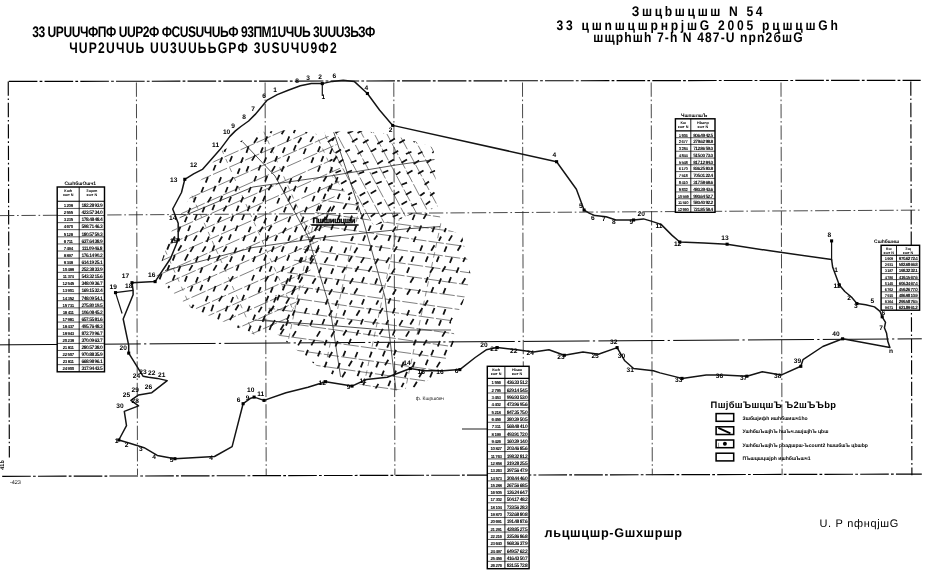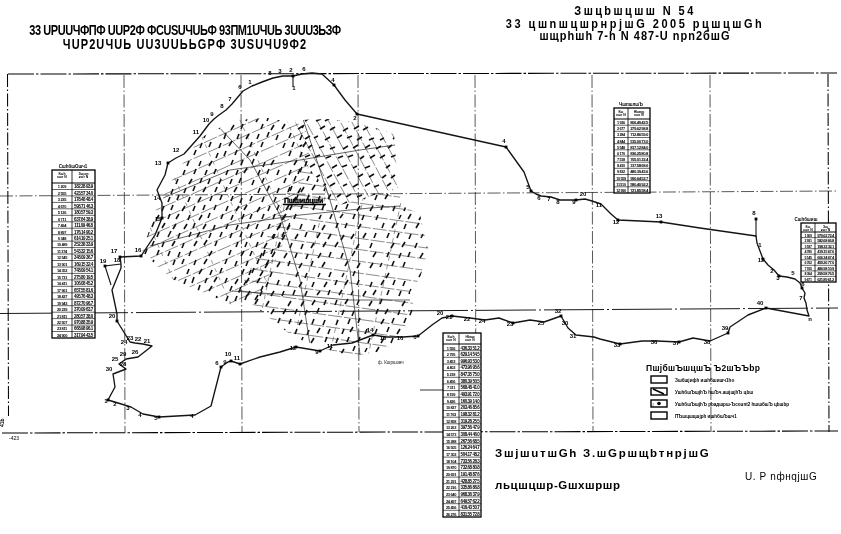--- a/index.html
+++ b/index.html
@@ -1245,17 +1245,17 @@
 <div class="hdr" style="left:29px;top:24px;width:312px;text-align:center;font-size:11px;line-height:11.2px;transform:scaleY(1.26);transform-origin:top left">
 <span style="letter-spacing:-0.45px">33 UPUUЧФПФ UUP2Ф ФCUSUЧUЬФ 93ПМ1UЧUЬ 3UUU3ЬЗФ</span><br>
 <span style="letter-spacing:1.1px">ЧUP2UЧUЬ UU3UUЬЬGPФ 3USUЧU9Ф2</span>
 </div>
 <div class="hdr" style="left:480px;top:5px;width:310px;text-align:center;font-size:11px;line-height:10.7px;transform:scaleY(1.15);transform-origin:top left">
 <span style="letter-spacing:2.4px">Зшцbшцшш N 54</span><br>
 <span style="letter-spacing:2.5px">33 цшnшцшрнрjшG 2005 рцшцшGh</span><br>
 <span style="letter-spacing:1.0px">шщрhшh 7-h N 487-U nрn2бшG</span>
 </div>
 <div class="hdr" style="left:495px;top:446px;font-size:11.5px;line-height:15.8px;font-weight:bold">
-<span style="letter-spacing:1.7px">ЗшjшuтшGh З.шGршщbтнрjшG</span><br>
+<br>
 <br>
 <span style="letter-spacing:0.6px">льцшцшр-Gшхшршр</span>
 </div>
 <div class="hdr" style="left:745px;top:471px;font-size:10px;font-weight:normal;letter-spacing:0.6px">U. Р nфнqjшG</div>
 
 </body></html>

